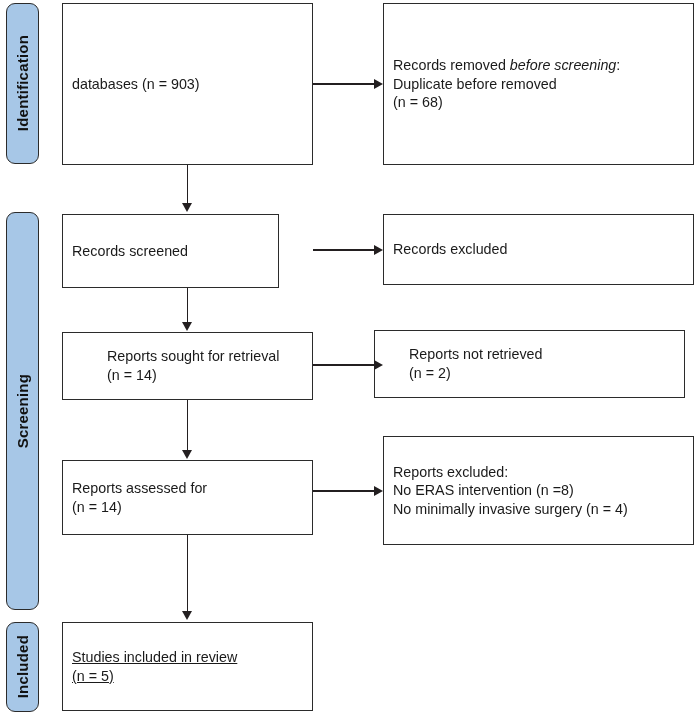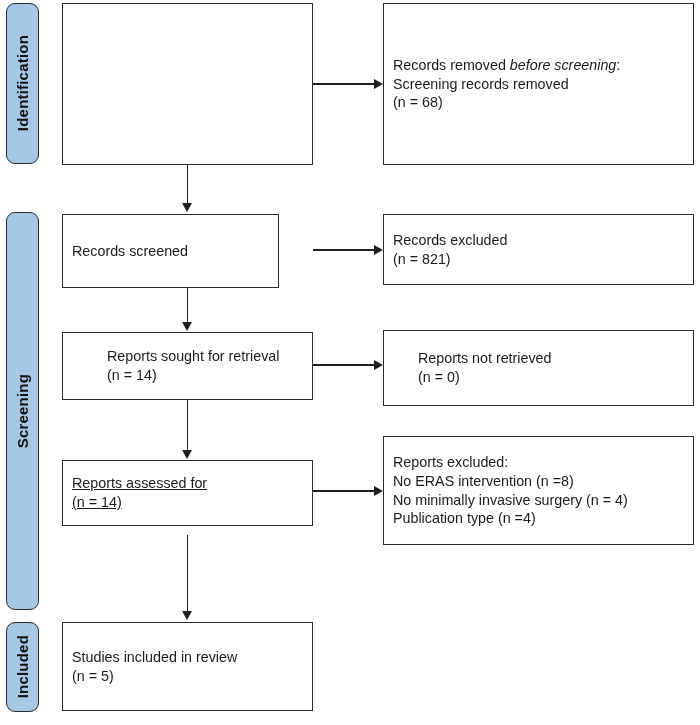--- a/index.html
+++ b/index.html
@@ -100,98 +100,97 @@
   <div class="phase-bar" style="left:6px; top:212px; width:33px; height:398px;">
     <span class="phase-label">Screening</span>
   </div>
 
   <div class="phase-bar" style="left:6px; top:622px; width:33px; height:90px;">
     <span class="phase-label">Included</span>
   </div>
 
   <div class="flow-box" style="left:62px; top:3px; width:251px; height:162px;">
     <div class="box-text">
+      <div>databases (n = 903)</div>
     </div>
   </div>
 
   <div class="flow-box" style="left:383px; top:3px; width:311px; height:162px;">
     <div class="box-text">
       <div><span>Records removed </span><span class="ital">before screening</span><span>:</span></div>
-      <div>Screening records removed</div>
+      <div>Duplicate before removed</div>
       <div>(n = 68)</div>
     </div>
   </div>
 
   <div class="h-line" style="left:313px; top:83px; width:63px;"></div>
   <div class="arrow-right" style="left:374px; top:78.5px;"></div>
 
   <div class="v-line" style="left:186.5px; top:165px; height:40px;"></div>
   <div class="arrow-down" style="left:182px; top:203px;"></div>
 
   <div class="flow-box" style="left:62px; top:214px; width:217px; height:74px;">
     <div class="box-text">
       <div>Records screened</div>
     </div>
   </div>
 
   <div class="flow-box" style="left:383px; top:214px; width:311px; height:71px;">
     <div class="box-text">
       <div>Records excluded</div>
-      <div>(n = 821)</div>
     </div>
   </div>
 
   <div class="h-line" style="left:313px; top:249px; width:63px;"></div>
   <div class="arrow-right" style="left:374px; top:244.5px;"></div>
 
   <div class="v-line" style="left:186.5px; top:288px; height:36px;"></div>
   <div class="arrow-down" style="left:182px; top:322px;"></div>
 
   <div class="flow-box" style="left:62px; top:332px; width:251px; height:68px;padding-left:44px;">
     <div class="box-text">
       <div>Reports sought for retrieval</div>
       <div>(n = 14)</div>
     </div>
   </div>
 
-  <div class="flow-box" style="left:383px; top:330px; width:311px; height:76px;padding-left:34px;">
+  <div class="flow-box" style="left:374px; top:330px; width:311px; height:68px;padding-left:34px;">
     <div class="box-text">
       <div>Reports not retrieved</div>
-      <div>(n = 0)</div>
+      <div>(n = 2)</div>
     </div>
   </div>
 
   <div class="h-line" style="left:313px; top:364px; width:63px;"></div>
   <div class="arrow-right" style="left:374px; top:359.5px;"></div>
 
   <div class="v-line" style="left:186.5px; top:400px; height:52px;"></div>
   <div class="arrow-down" style="left:182px; top:450px;"></div>
 
-  <div class="flow-box" style="left:62px; top:460px; width:251px; height:66px;text-decoration:underline;">
+  <div class="flow-box" style="left:62px; top:460px; width:251px; height:75px;">
     <div class="box-text">
       <div>Reports assessed for</div>
       <div>(n = 14)</div>
     </div>
   </div>
 
   <div class="flow-box" style="left:383px; top:436px; width:311px; height:109px;">
     <div class="box-text">
       <div>Reports excluded:</div>
       <div>No ERAS intervention (n =8)</div>
       <div>No minimally invasive surgery (n = 4)</div>
-      <div>Publication type (n =4)</div>
     </div>
   </div>
 
   <div class="h-line" style="left:313px; top:490px; width:63px;"></div>
   <div class="arrow-right" style="left:374px; top:485.5px;"></div>
 
   <div class="v-line" style="left:186.5px; top:535px; height:78px;"></div>
   <div class="arrow-down" style="left:182px; top:611px;"></div>
 
-  <div class="flow-box" style="left:62px; top:622px; width:251px; height:89px;">
+  <div class="flow-box" style="left:62px; top:622px; width:251px; height:89px;text-decoration:underline;">
     <div class="box-text">
       <div>Studies included in review</div>
       <div>(n = 5)</div>
     </div>
   </div>
 
 </div>
 
 </body></html>

